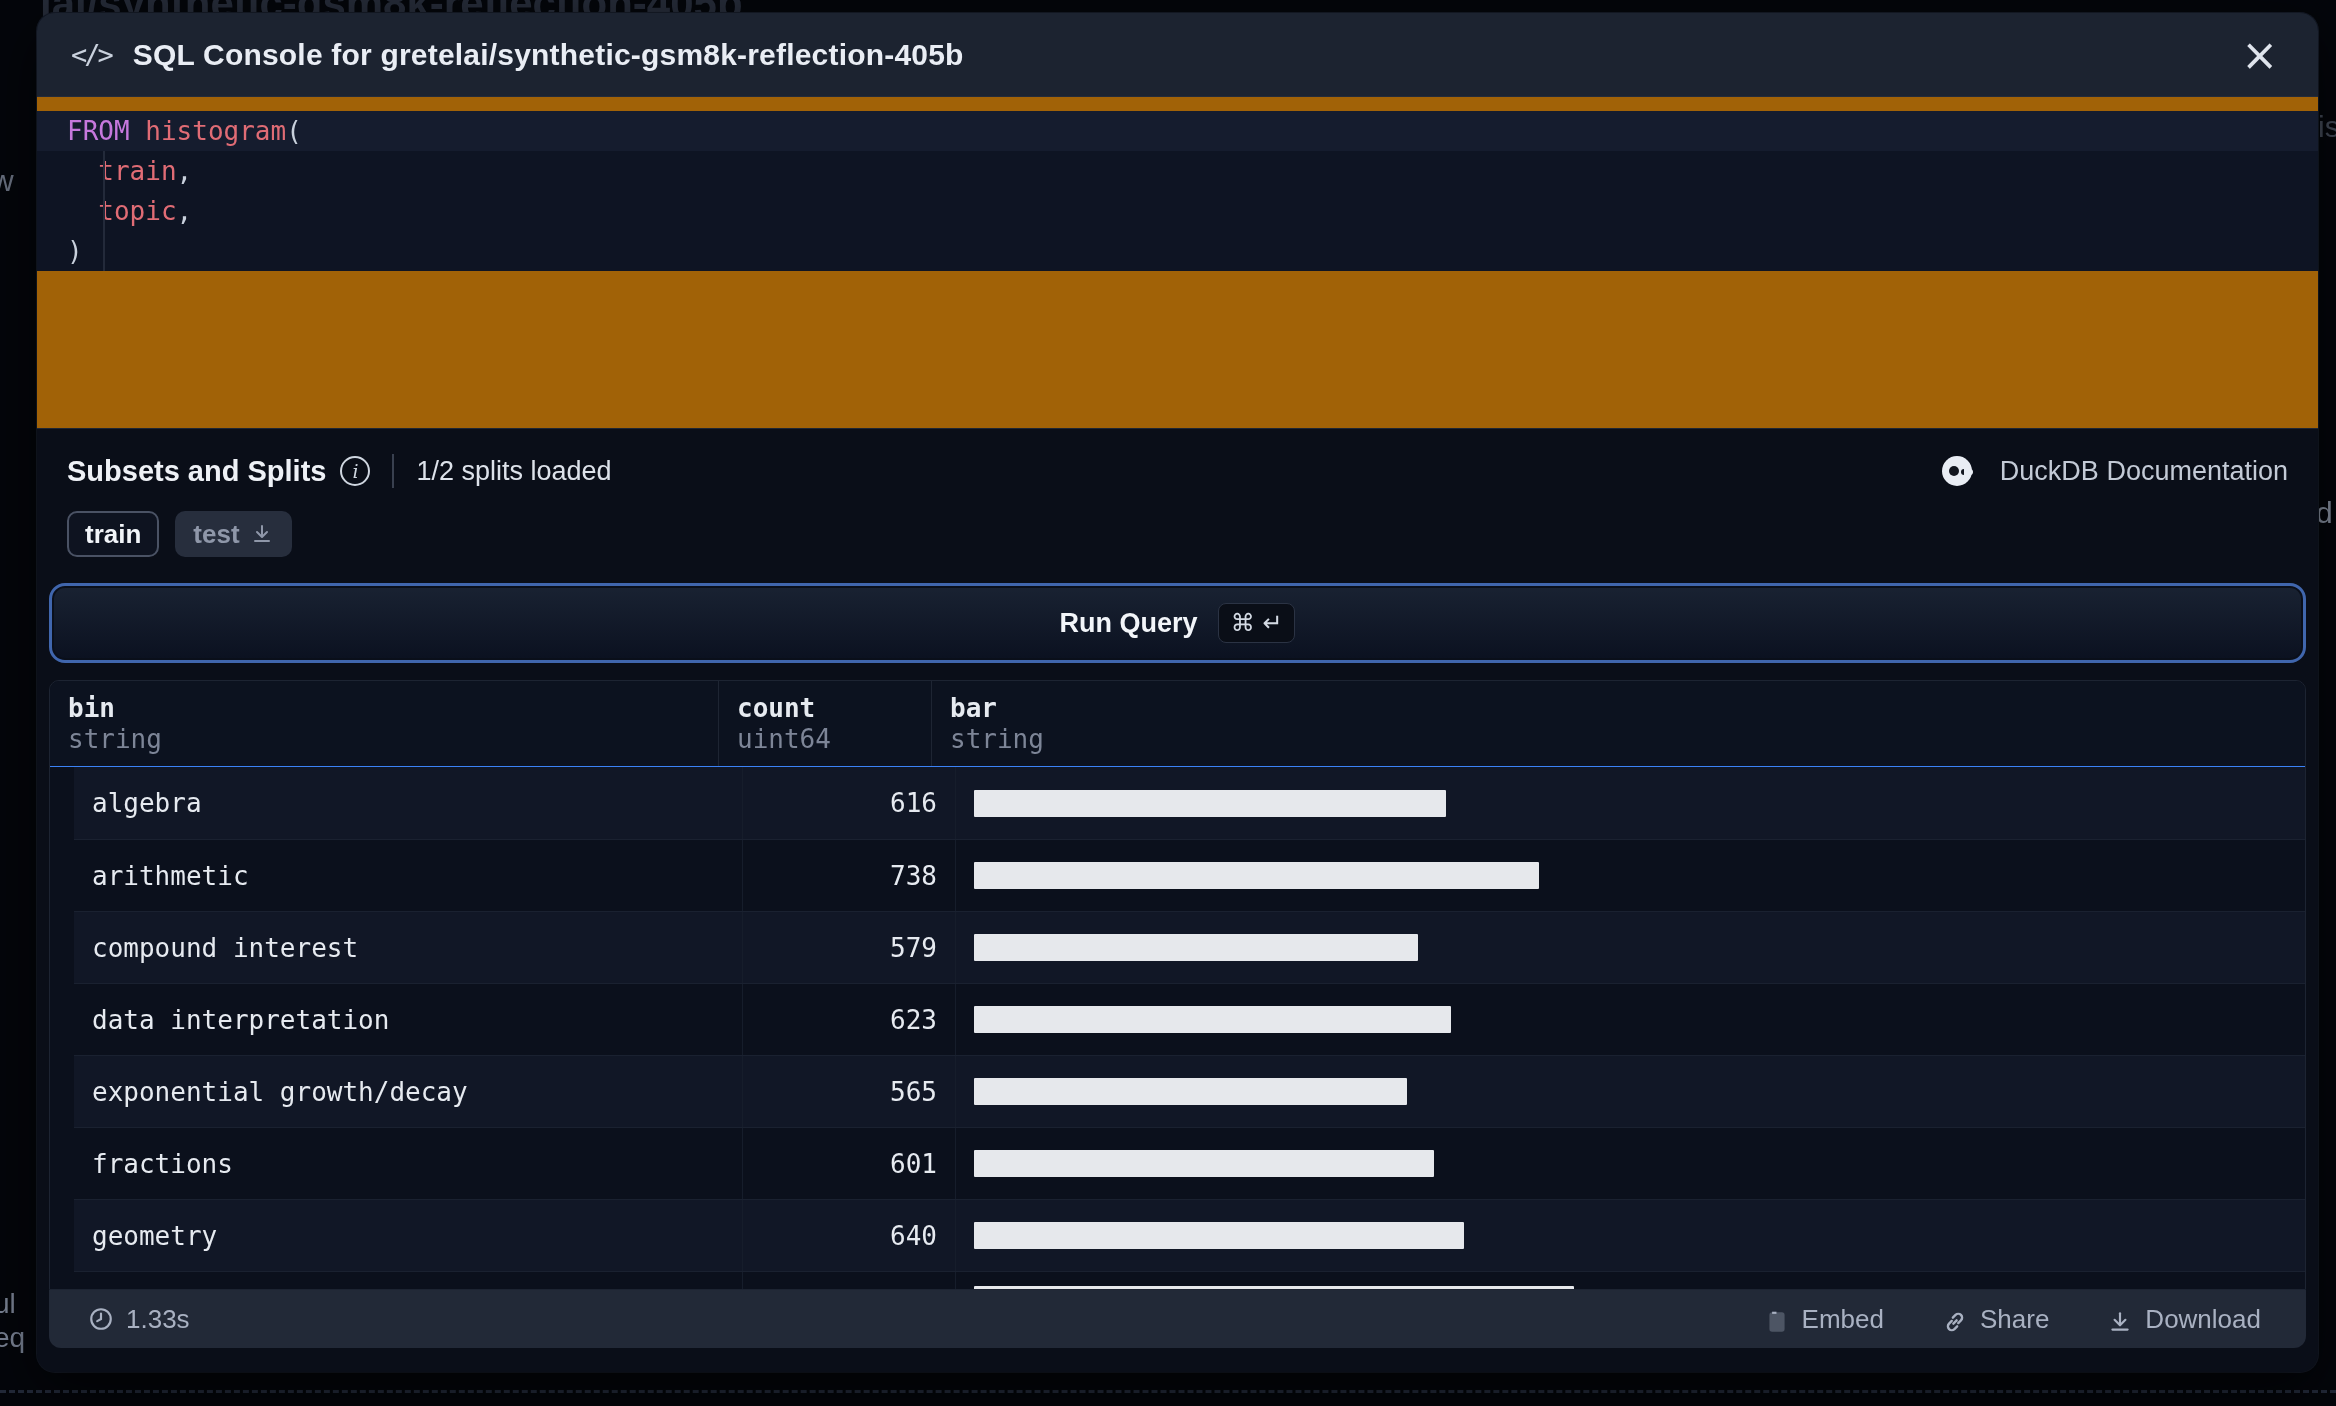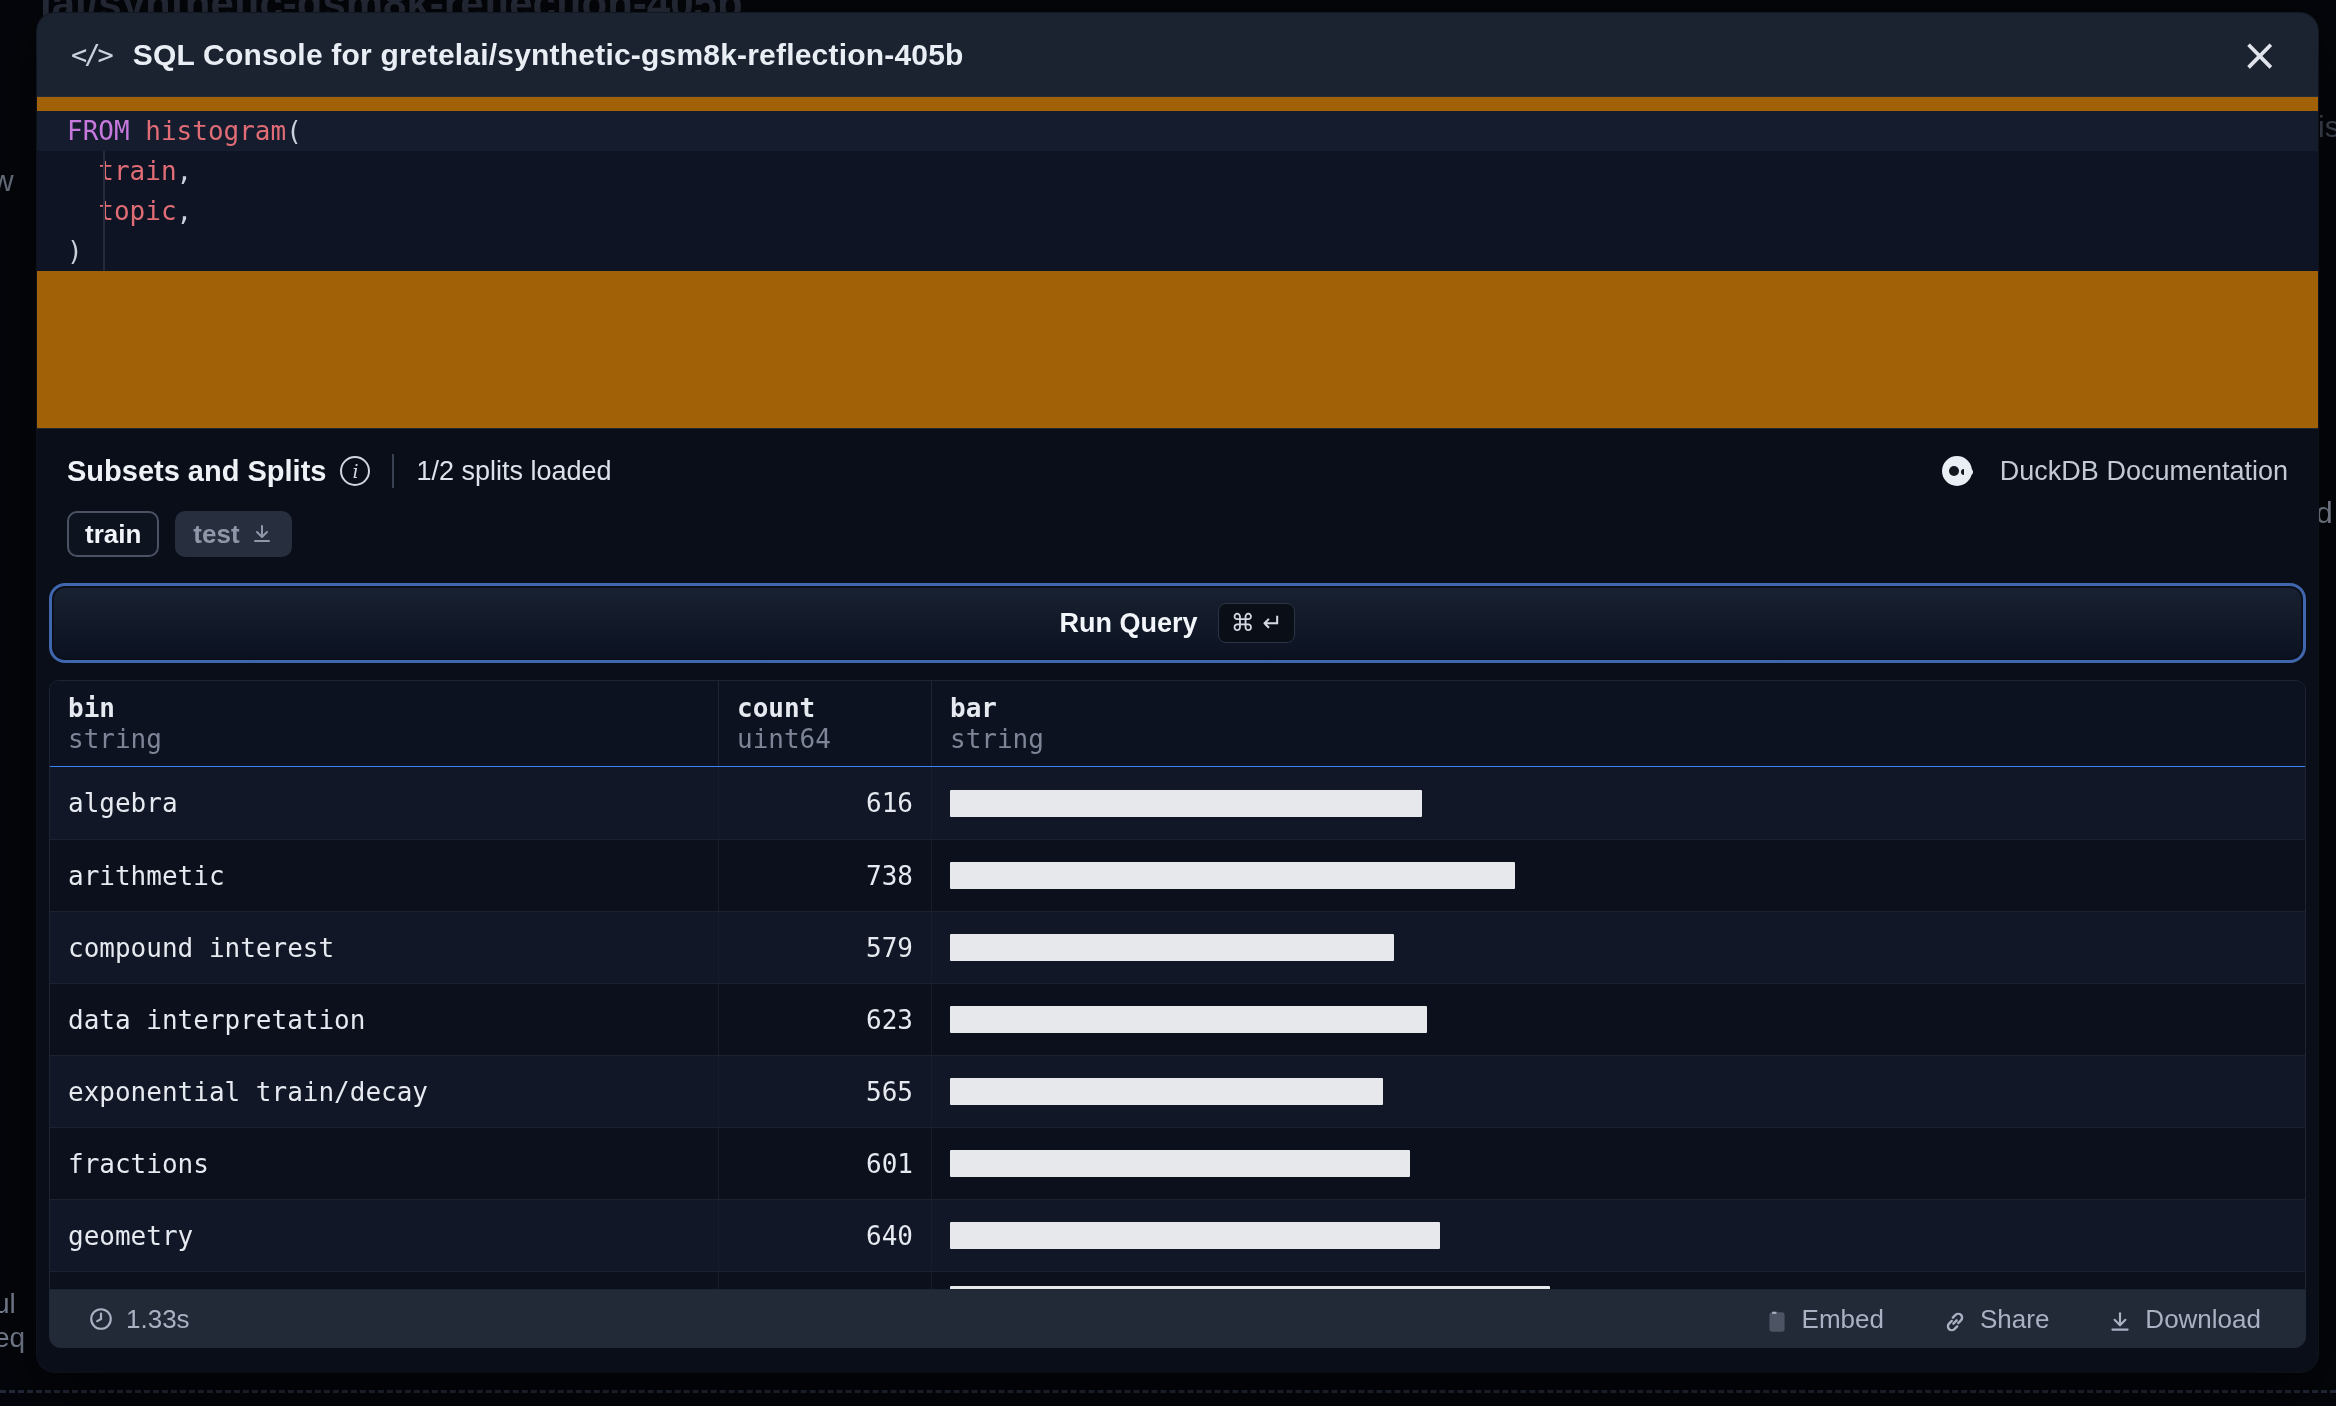--- a/index.html
+++ b/index.html
@@ -96,21 +96,21 @@
     background:#0b101c;font-family:"DejaVu Sans Mono",monospace;font-size:26px;
   }
   .thead{display:flex;height:86px;background:#0c121f;border-bottom:1px solid #3b82f6;box-sizing:border-box;align-items:flex-end;}
   .th{box-sizing:border-box;padding:12px 18px;border-right:1px solid #1e2533;}
   .th:last-child{border-right:none;}
   .cname{font-weight:bold;color:#e6eaf0;line-height:32px;}
   .ctype{color:#7d8597;line-height:30px;}
   .col0{width:669px;flex:none;}
   .col1{width:213px;flex:none;}
   .col2{flex:1;}
-  .tr{display:flex;height:72px;border-top:1px solid #1a2130;box-sizing:border-box;align-items:center;}
+  .tr{display:flex;height:72px;border-top:1px solid #1a2130;box-sizing:border-box;align-items:center;margin-left:24px;}
   .tr:first-child{border-top:none;}
   .tr.odd{background:#111726;}
   .tr.even{background:#0b101c;}
   .td{box-sizing:border-box;padding:0 18px;border-right:1px solid #161d2b;height:100%;display:flex;align-items:center;}
   .td:last-child{border-right:none;}
   .td.count{justify-content:flex-end;color:#e6eaf0;}
   .td.bin{color:#e6eaf0;}
   .bar{height:27px;background:var(--bar,#e6e8ec);border-radius:1px;}
   .tr.partial{height:20px;align-items:flex-start;}
   .tr.partial .td{align-items:flex-start;}
@@ -226,21 +226,21 @@
           </div>
         </div>
         <div class="tr even">
           <div class="td bin col0">data interpretation</div>
           <div class="td count col1">623</div>
           <div class="td col2">
             <div class="bar" style="width: 477px;"></div>
           </div>
         </div>
         <div class="tr odd">
-          <div class="td bin col0">exponential train/decay</div>
+          <div class="td bin col0">exponential growth/decay</div>
           <div class="td count col1">565</div>
           <div class="td col2">
             <div class="bar" style="width: 433px;"></div>
           </div>
         </div>
         <div class="tr even">
           <div class="td bin col0">fractions</div>
           <div class="td count col1">601</div>
           <div class="td col2">
             <div class="bar" style="width: 460px;"></div>

